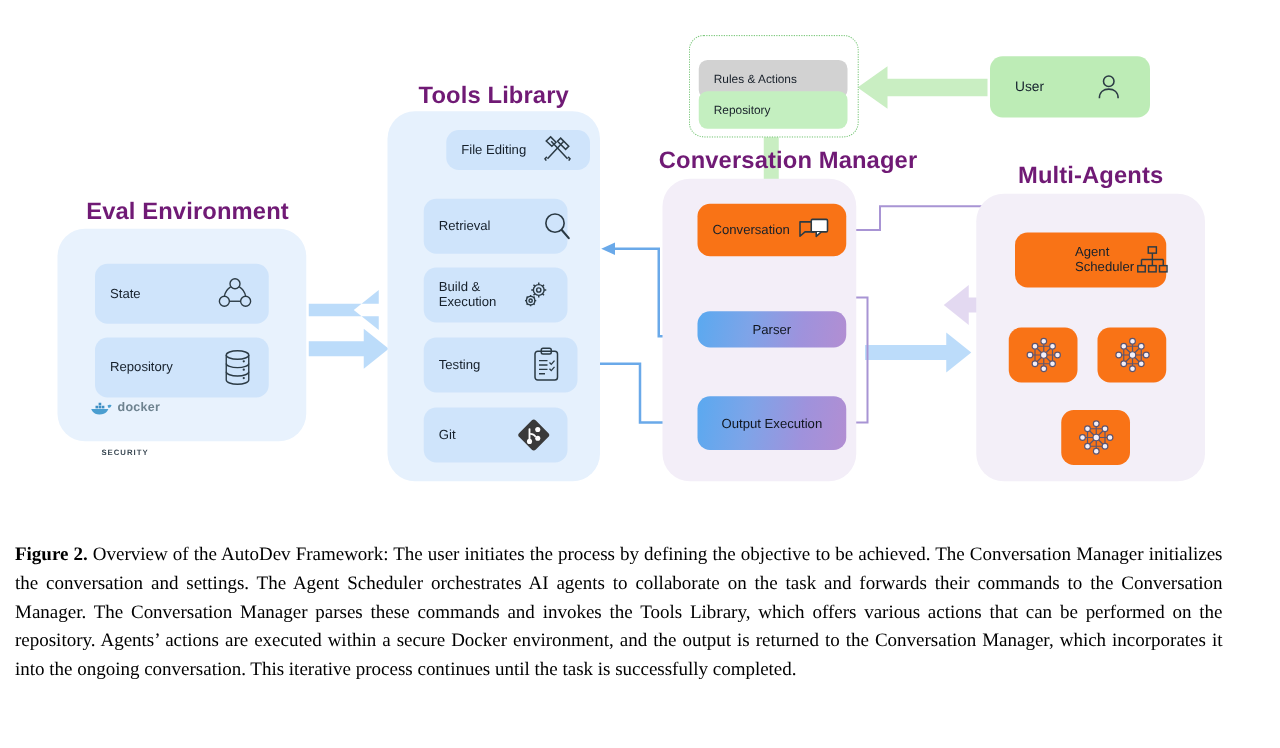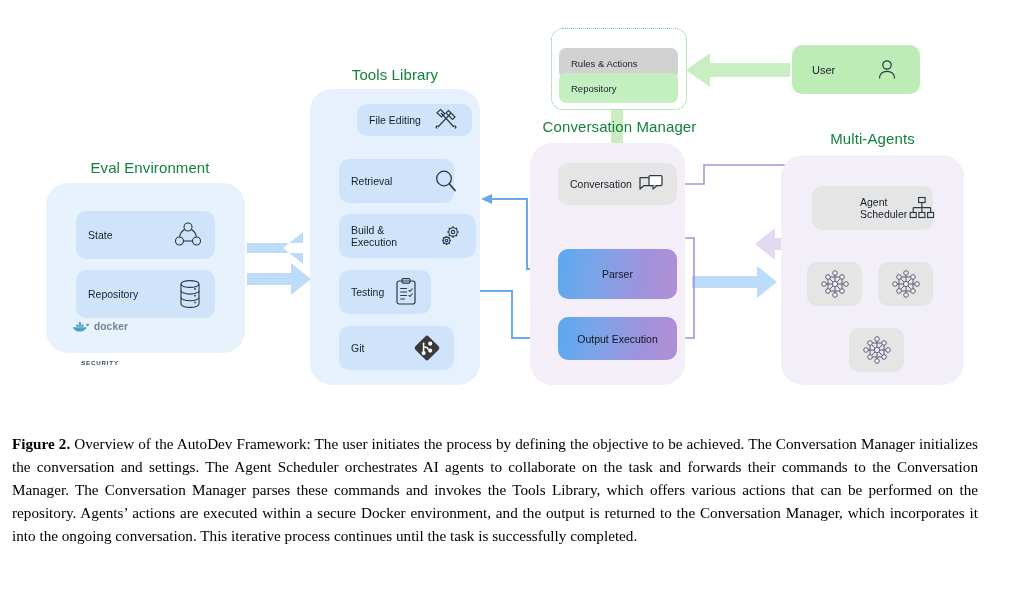--- a/index.html
+++ b/index.html
@@ -6,39 +6,39 @@
   body{
     width:1024px;height:598px;position:relative;overflow:hidden;
     font-family:"Liberation Sans",sans-serif;
     color:#111;
   }
   .canvas{position:absolute;left:0;top:0;width:1024px;height:420px;}
   .abs{position:absolute;}
 
   
   .sec-title{
-    position:absolute;font-weight:normal;font-size:15px;color:#15803d;
+    position:absolute;font-weight:bold;font-size:19px;color:#701a75;
     letter-spacing:.1px;white-space:nowrap;text-align:center;
   }
 
   
   .panel{position:absolute;border-radius:22px;}
   .panel-eval{background:#e8f2fd;}
   .panel-tools{background:#e6f1fd;}
   .panel-conv{background:#f3eef8;}
   .panel-agents{background:#f3eff8;}
 
   
   .card{
     position:absolute;border-radius:10px;display:flex;align-items:center;
     justify-content:space-between;box-sizing:border-box;padding:0 12px;
     font-size:10.5px;color:#16202b;
   }
   .card.blue{background:#cfe4fb;}
-  .card.lilac{background:#e5e5e5;}
+  .card.lilac{background:#f97316;}
   .card .lbl{line-height:1.18;white-space:pre-line;}
   .card .ico{display:flex;align-items:center;justify-content:center;}
 
   
   .grad{
     position:absolute;border-radius:10px;display:flex;align-items:center;
     justify-content:center;font-size:10.5px;color:#10161f;
     background:linear-gradient(100deg,#5aa9f0 0%,#7ea4e8 35%,#9f92dc 70%,#b28ed2 100%);
   }
 
@@ -208,38 +208,38 @@
   <div class="card blue" style="left:339px;top:159px;width:115px;height:44px;gap:40px;">
     <span class="lbl">Retrieval</span>
     <span class="ico">
       <svg width="28" height="28" viewBox="0 0 28 28">
         <circle cx="12" cy="11.5" r="7.3" fill="none" stroke="#2b3a44" stroke-width="1.3"></circle>
         <path d="M17.4 17 L23 23.5" fill="none" stroke="#2b3a44" stroke-width="1.7" stroke-linecap="round"></path>
       </svg>
     </span>
   </div>
 
-  <div class="card blue" style="left:339px;top:214px;width:137px;height:44px;">
+  <div class="card blue" style="left:339px;top:214px;width:115px;height:44px;">
     <span class="lbl">Build &amp;
 Execution</span>
     <span class="ico">
       <svg width="28" height="28" viewBox="0 0 28 28">
         <g fill="none" stroke="#2b3a44" stroke-width="1.15">
           <circle cx="17" cy="10" r="4.3"></circle>
             <circle cx="17" cy="10" r="1.7"></circle>
           <path d="M17 4 L17 5.7 M17 14.3 L17 16 M11 10 L12.7 10 M21.3 10 L23 10 M12.8 5.8 L14 7 M20 13 L21.2 14.2 M21.2 5.8 L20 7 M14 13 L12.8 14.2"></path>
           <circle cx="10.5" cy="18.5" r="3.4"></circle>
             <circle cx="10.5" cy="18.5" r="1.3"></circle>
           <path d="M10.5 14 L10.5 15.1 M10.5 21.9 L10.5 23 M6 18.5 L7.1 18.5 M13.9 18.5 L15 18.5 M7.3 15.3 L8.1 16.1 M12.9 20.9 L13.7 21.7 M13.7 15.3 L12.9 16.1 M8.1 20.9 L7.3 21.7"></path>
         </g>
       </svg>
     </span>
   </div>
 
-  <div class="card blue" style="left:339px;top:270px;width:92px;height:44px;">
+  <div class="card blue" style="left:339px;top:270px;width:123px;height:44px;">
     <span class="lbl">Testing</span>
     <span class="ico">
       <svg width="26" height="30" viewBox="0 0 26 30">
         <rect x="4" y="4" width="18" height="23" rx="2.2" fill="none" stroke="#2b3a44" stroke-width="1.2"></rect>
         <rect x="9" y="1.6" width="8" height="4.6" rx="1.4" fill="none" stroke="#2b3a44" stroke-width="1.2"></rect>
         <path d="M7.2 11.5 L14 11.5 M7.2 15 L14 15 M7.2 18.5 L14 18.5 M7.2 22 L12 22" stroke="#2b3a44" stroke-width="1.05"></path>
         <path d="M15.6 13 L17 14.5 L19.6 11.5 M15.6 18 L17 19.5 L19.6 16.5" fill="none" stroke="#2b3a44" stroke-width="1.05"></path>
       </svg>
     </span>
   </div>
@@ -285,21 +285,21 @@
     <span class="lbl">Conversation</span>
     <span class="ico">
       <svg width="28" height="24" viewBox="0 0 28 24">
         <path d="M3 5.5 h11 v8 h-7 l-4 3.5 v-3.5 h0 z" fill="none" stroke="#2b3a44" stroke-width="1.25" stroke-linejoin="round"></path>
         <rect x="12" y="3.5" width="13" height="10" rx="1" fill="#fff" stroke="#2b3a44" stroke-width="1.25"></rect>
         <path d="M16 13.5 v3.6 l4 -3.6" fill="#fff" stroke="#2b3a44" stroke-width="1.25" stroke-linejoin="round"></path>
       </svg>
     </span>
   </div>
 
-  <div class="grad" style="left:558px;top:249px;width:119px;height:50px;">
+  <div class="grad" style="left:558px;top:249px;width:119px;height:29px;">
     <span>Parser</span>
   </div>
 
   <div class="grad" style="left:558px;top:317px;width:119px;height:43px;">
     <span>Output Execution</span>
   </div>
 
   <div class="sec-title" style="left:795px;top:130px;width:155px;">Multi-Agents</div>
   <div class="panel panel-agents" style="left:781px;top:155px;width:183px;height:230px;"></div>
 

